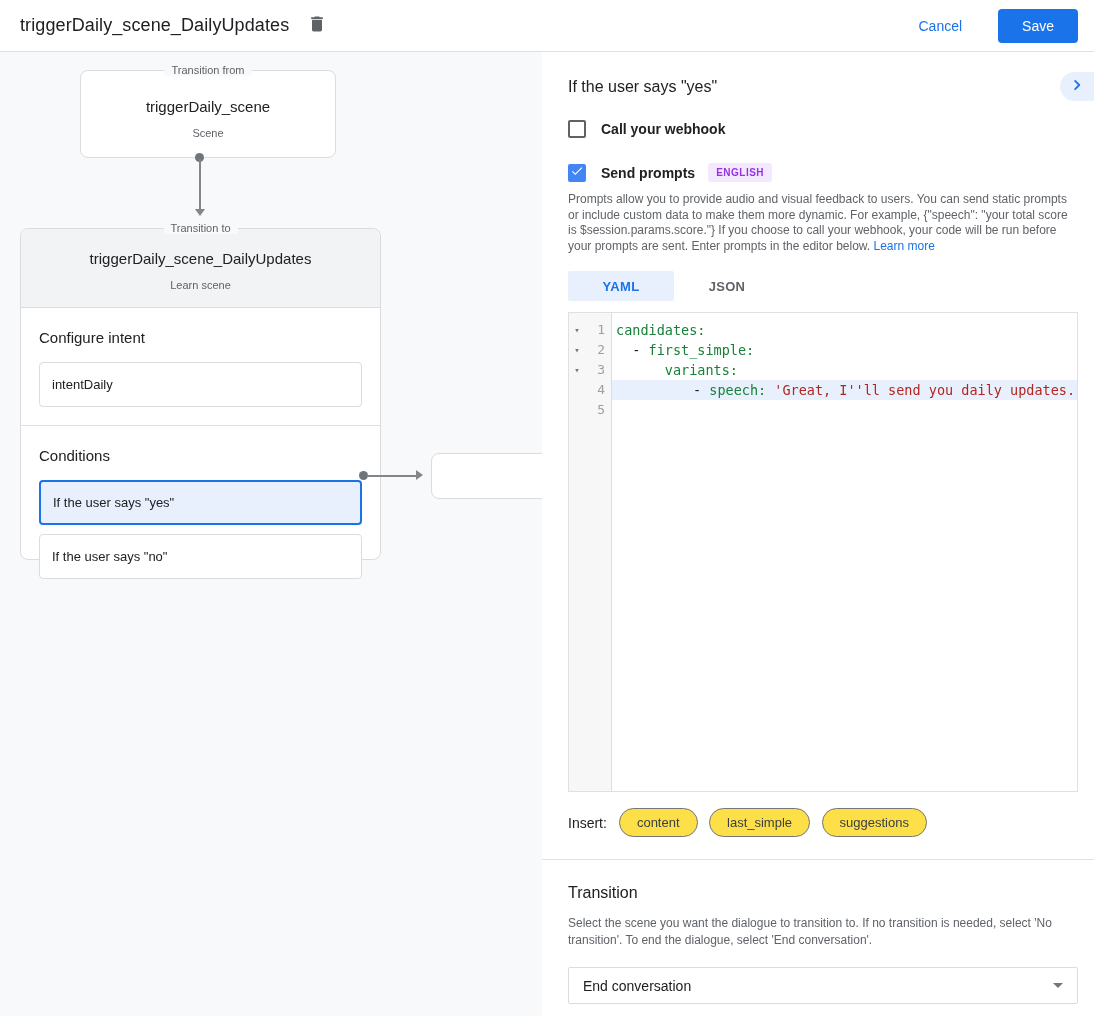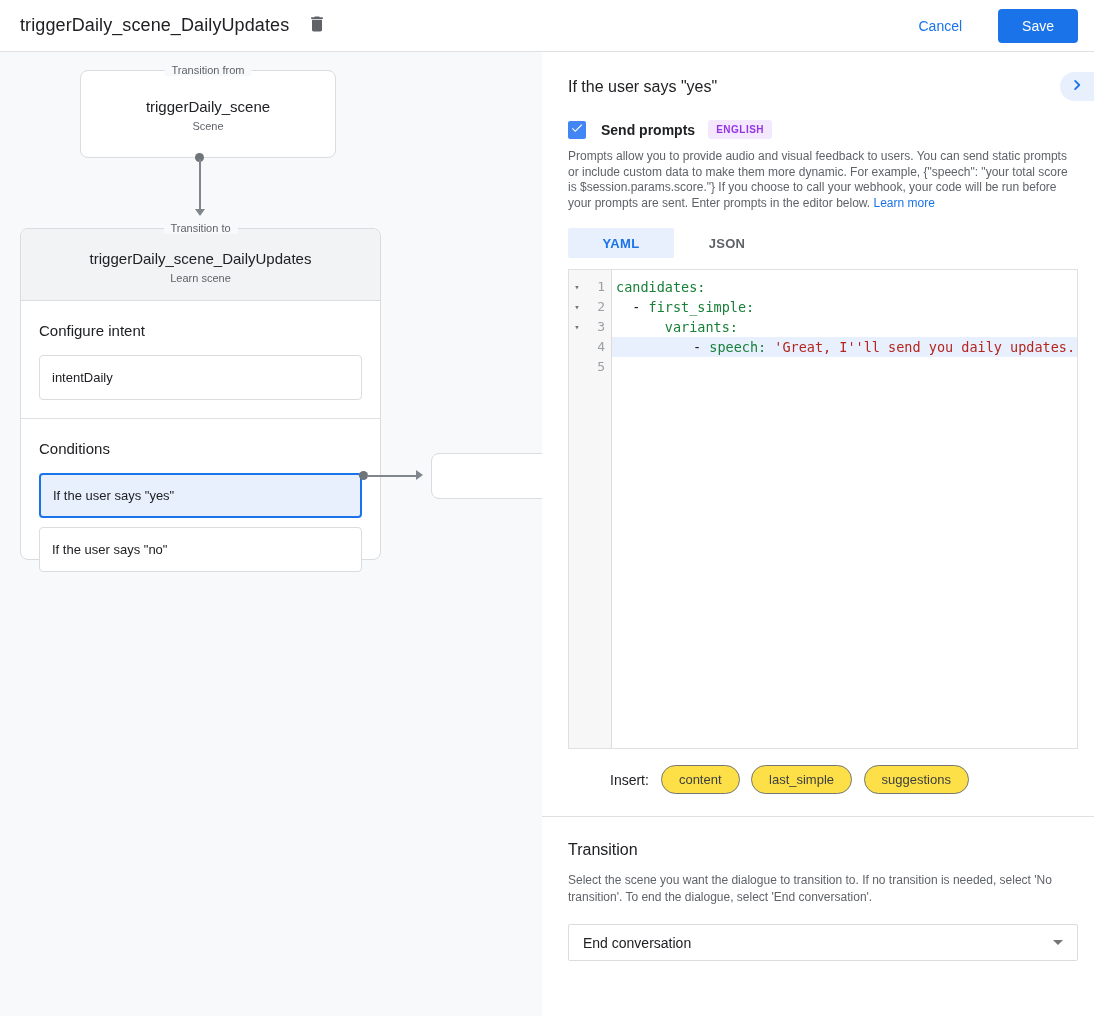--- a/index.html
+++ b/index.html
@@ -26,21 +26,21 @@
   .main{display:flex;height:964px;}
   .canvas{position:relative;width:542px;height:100%;background:#f8f9fa;overflow:hidden;flex:none;}
   .panel{position:relative;width:552px;height:100%;background:#fff;flex:none;
     padding:26px 16px 0 26px;}
   
   .node{position:absolute;background:#fff;border:1px solid #dadce0;border-radius:8px;}
   .legend{position:absolute;top:-7px;left:50%;transform:translateX(-50%);
     font-size:11px;color:#5f6368;background:#f8f9fa;padding:0 7px;white-space:nowrap;}
   .from-box{left:80px;top:18px;width:256px;height:88px;text-align:center;padding-top:27px;}
   .node-title{font-size:15px;color:#202124;}
-  .node-sub{font-size:11px;color:#5f6368;margin-top:5px;}
+  .node-sub{font-size:11px;color:#5f6368;margin-top:12px;}
   .dot{position:absolute;width:9px;height:9px;border-radius:50%;background:#6f7479;}
   .vline{position:absolute;width:2px;background:#80868b;}
   .hline{position:absolute;height:2px;background:#80868b;}
   .arrow-down{position:absolute;width:0;height:0;border-left:5px solid transparent;
     border-right:5px solid transparent;border-top:7px solid #80868b;}
   .arrow-right{position:absolute;width:0;height:0;border-top:5px solid transparent;
     border-bottom:5px solid transparent;border-left:7px solid #80868b;}
   .to-box{left:20px;top:176px;width:361px;height:332px;padding:0;}
   .to-header{background:#f1f3f4;border-bottom:1px solid #dadce0;border-radius:8px 8px 0 0;
     text-align:center;padding:21px 10px 16px;}
@@ -83,21 +83,21 @@
     padding-top:7px;color:#9aa0a6;}
   .gutter-line{display:flex;height:20px;align-items:center;}
   .fold{width:16px;text-align:center;font-size:9px;color:#757575;cursor:pointer;}
   .lnum{flex:1;text-align:right;padding-right:6px;font-size:13px;}
   .code{flex:1;padding-top:7px;overflow:hidden;cursor:text;}
   .code-line{height:20px;white-space:pre;padding-left:4px;color:#202124;}
   .code-line.hl{background:var(--code-highlight);padding-left:16px;}
   .tk-key{color:var(--code-key);}
   .tk-string{color:var(--code-string);}
   .tk-plain{color:#202124;}
-  .insert-row{display:flex;align-items:center;margin-top:16px;margin-left:42px;}
+  .insert-row{display:flex;align-items:center;margin-top:16px;}
   .insert-label{font-size:14px;color:#202124;margin-right:12px;}
   .chip{border:1px solid #747775;border-radius:16px;background:#fde047;color:#3c4043;
     font-size:13px;font-family:inherit;padding:6px 17px;margin-right:7px;cursor:pointer;}
   .divider{height:1px;background:#e0e0e0;margin:22px -16px 24px -26px;}
   .transition-title{font-size:16px;font-weight:400;color:#202124;margin-bottom:13px;}
   .transition-desc{font-size:12px;line-height:17px;color:#5f6368;max-width:500px;margin-bottom:18px;}
   .select{width:510px;height:37px;border:1px solid #dadce0;border-radius:2px;background:#fff;
     display:flex;align-items:center;padding:0 14px;font-size:14px;color:#202124;cursor:pointer;}
   .select .caret{margin-left:auto;width:0;height:0;border-left:5px solid transparent;
     border-right:5px solid transparent;border-top:5px solid #757575;}
@@ -167,20 +167,24 @@
     <button class="expand-btn">
       <span>
         <svg viewBox="0 0 24 24" width="18" height="18">
             <path d="M9.5 6.5l5.5 5.5-5.5 5.5"></path>
           </svg>
       </span>
     </button>
 
     <div class="panel-title">If the user says "yes"</div>
 
+    <div class="check-row">
+      <div class="checkbox"></div>
+      <span class="check-label">Call your webhook</span>
+    </div>
 
     <div class="check-row" style="margin-bottom:10px">
       <div class="checkbox checked">
         <span>
           <svg viewBox="0 0 24 24" width="14" height="14" fill="#fff">
               <path d="M9 16.2L4.8 12l-1.4 1.4L9 19 21 7l-1.4-1.4z"></path>
             </svg>
         </span>
       </div>
       <span class="check-label">Send prompts</span>

